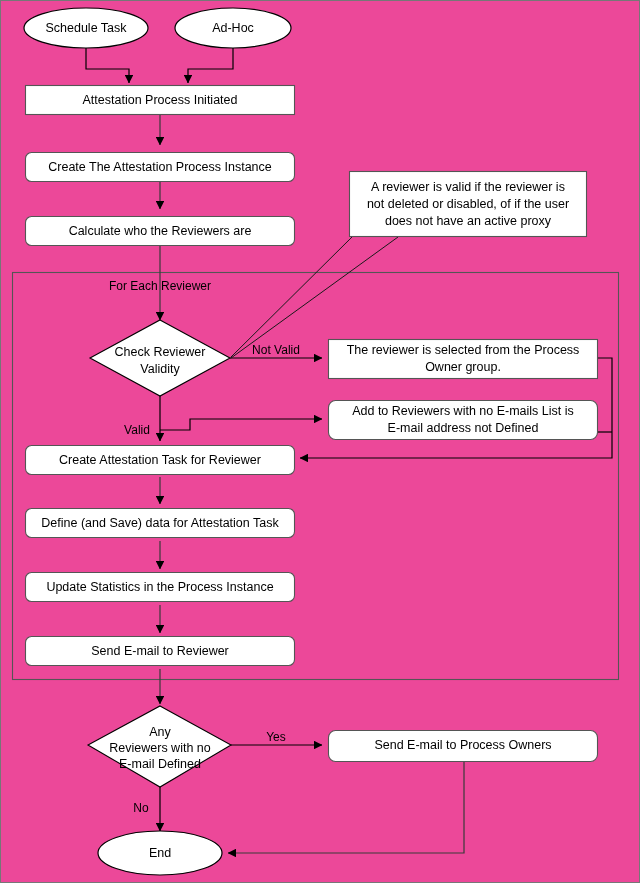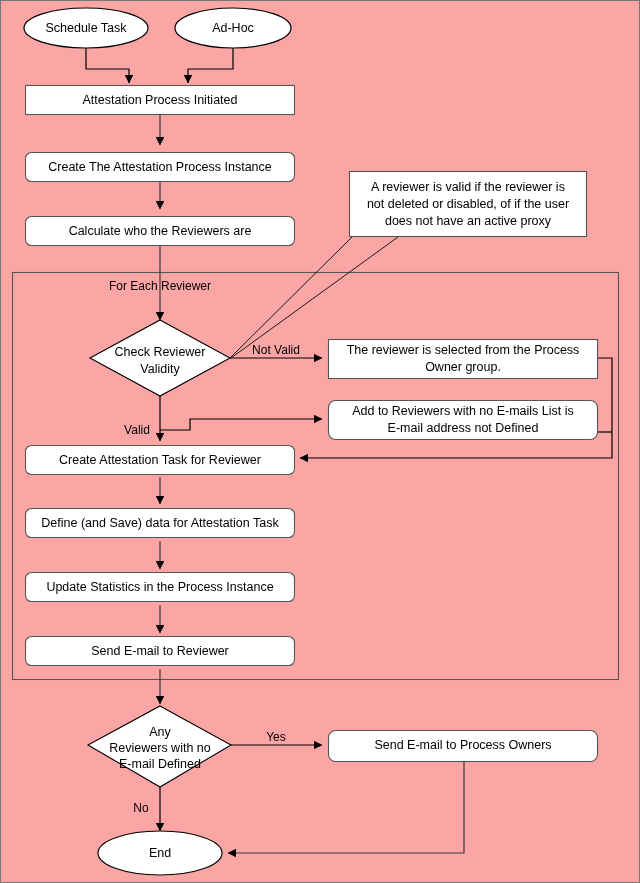--- a/index.html
+++ b/index.html
@@ -7,21 +7,21 @@
     padding: 0;
     background: #ffffff;
   }
   body {
     font-family: "Liberation Sans", sans-serif;
   }
   #canvas {
     position: relative;
     width: 640px;
     height: 883px;
-    background: #fca5a5;
+    background: #ec4899;
     overflow: hidden;
   }
   #canvas svg {
     position: absolute;
     left: 0;
     top: 0;
   }
   .node-text {
     font-family: "Liberation Sans", sans-serif;
     font-size: 12.5px;

